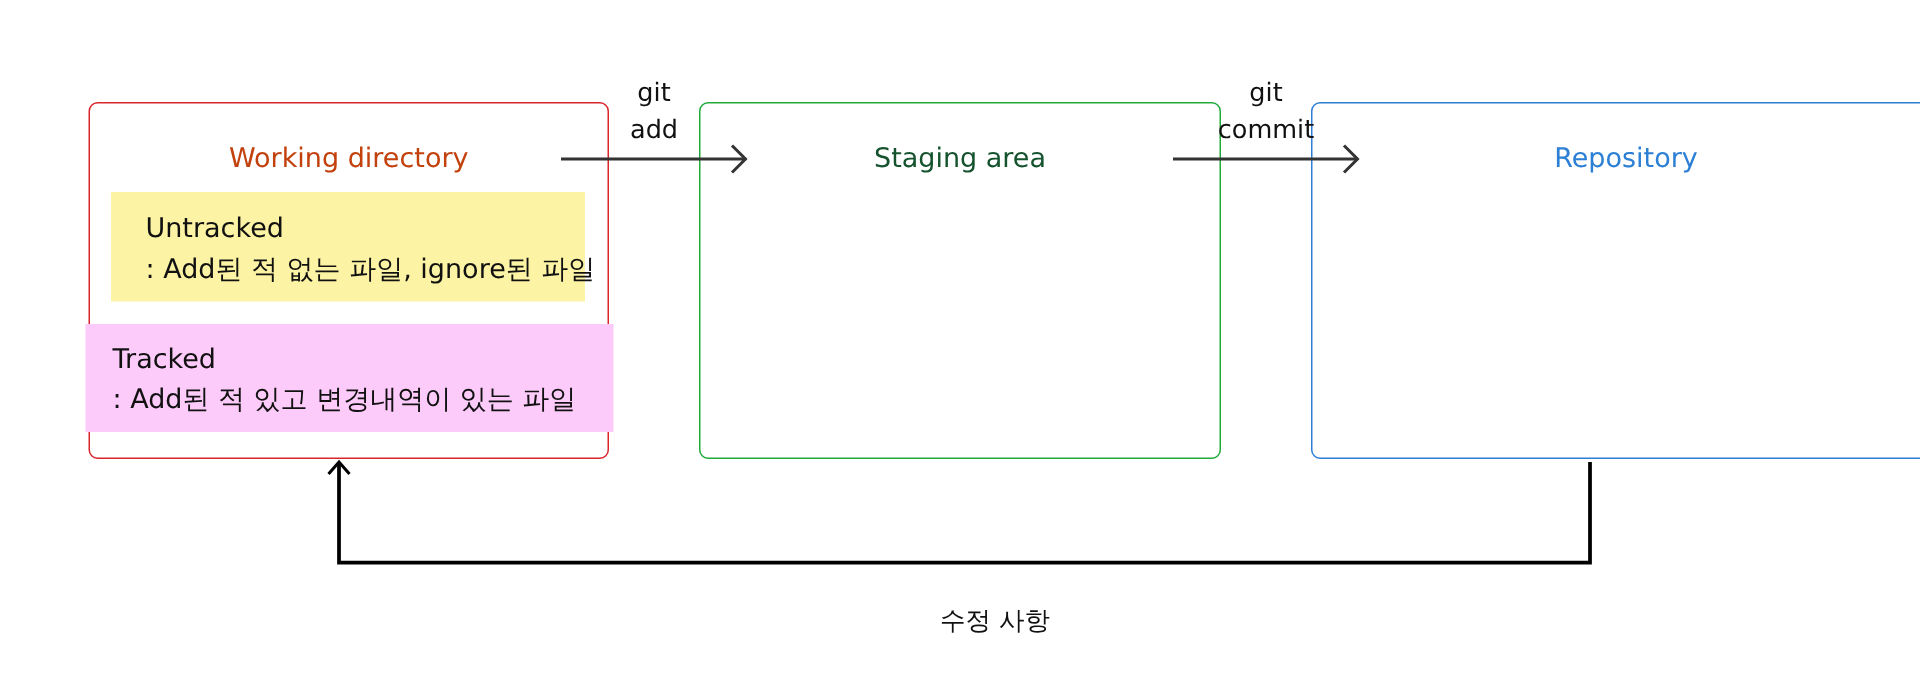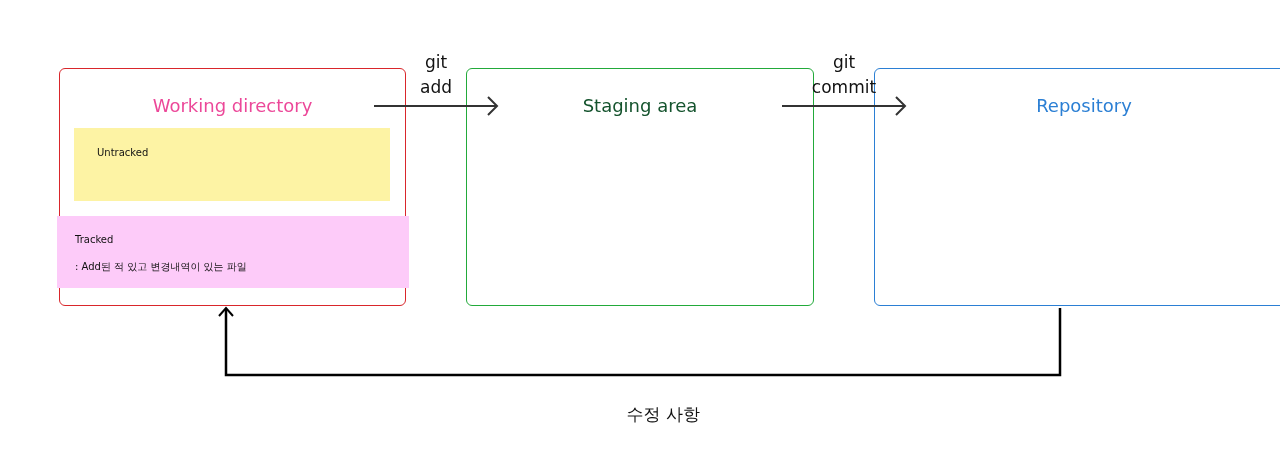--- a/index.html
+++ b/index.html
@@ -11,38 +11,39 @@
     .box {
       position: absolute; box-sizing: border-box;
       border: 1.5px solid; border-radius: 6px; background: #fff;
     }
     .box-title {
       position: absolute; left: 0; right: 0; top: 26px;
       text-align: center; font-size: 18px;
     }
     .note {
       position: absolute; box-sizing: border-box;
-      font-size: 10px; line-height: 27px; color: #111;
+      font-size: 18px; line-height: 27px; color: #111;
     }
     .note .line { display: block; white-space: nowrap; }
     .label {
       position: absolute; font-weight: normal; font-size: 17px; color: #111;
       text-align: center; line-height: 25px;
     }
     svg.overlay { position: absolute; left: 0; top: 0; pointer-events: none; }
   </style>
 </head>
 <body>
 
 <div class="box" style="left:59px; top:68px; width:347px; height:238px; border-color:#d9262b;">
-  <div class="box-title" style="color:#ec4899;">Working directory</div>
+  <div class="box-title" style="color:#c2410c;">Working directory</div>
 </div>
 
 <div class="note" style="left:74px; top:128px; width:316px; height:73px; background:#fdf3a4; padding:11px 0 0 23px;">
   <span class="line">Untracked</span>
+  <span class="line">: Add된 적 없는 파일, ignore된 파일</span>
 </div>
 
 <div class="note" style="left:57px; top:216px; width:352px; height:72px; background:#fdcbf9; padding:10px 0 12px 18px;">
   <span class="line">Tracked</span>
   <span class="line">: Add된 적 있고 변경내역이 있는 파일</span>
 </div>
 
 <div class="box" style="left:466px; top:68px; width:348px; height:238px; border-color:#22aa3a;">
   <div class="box-title" style="color:#14532d;">Staging area</div>
 </div>

